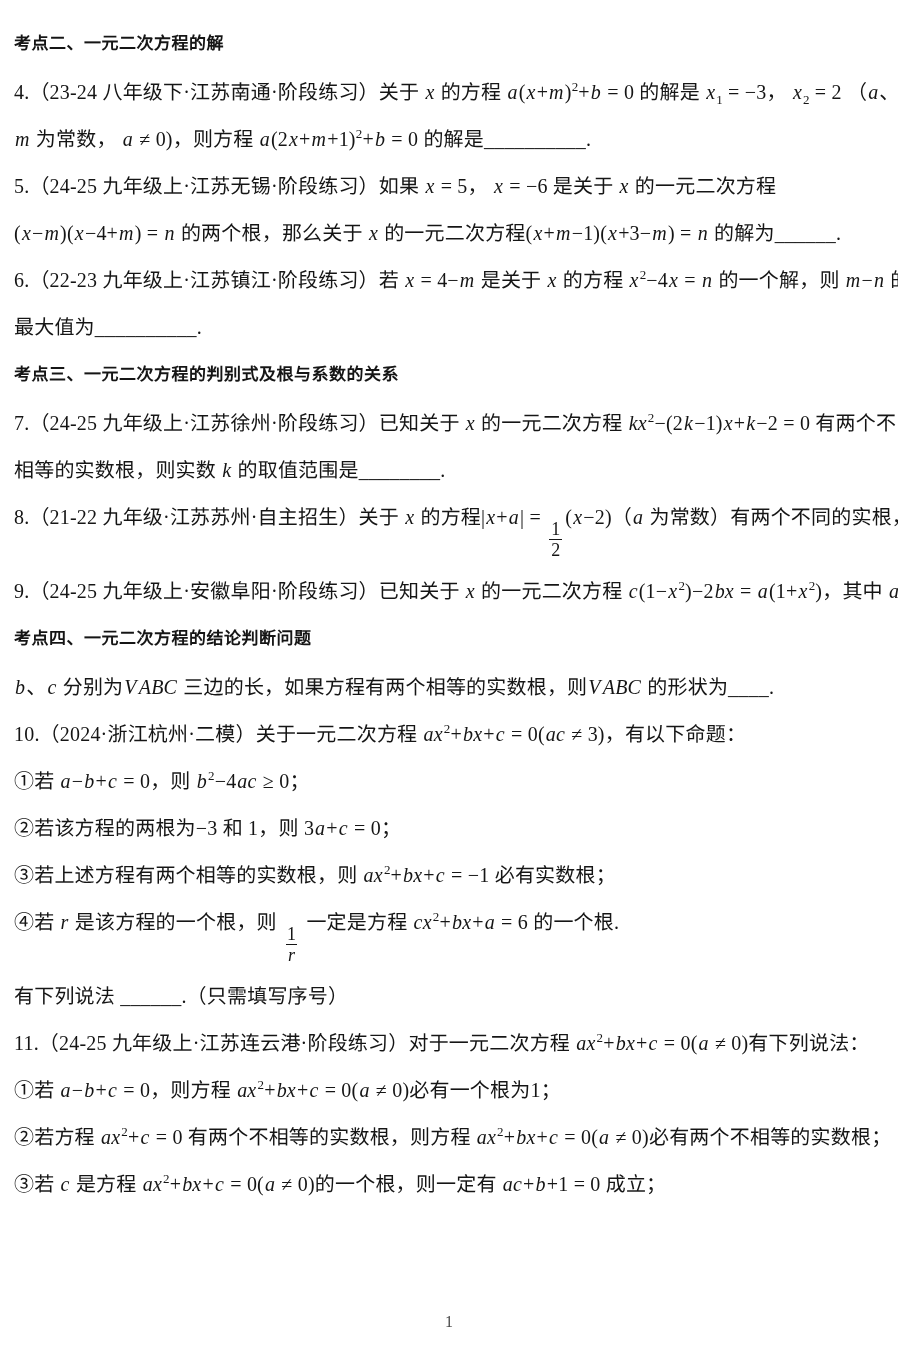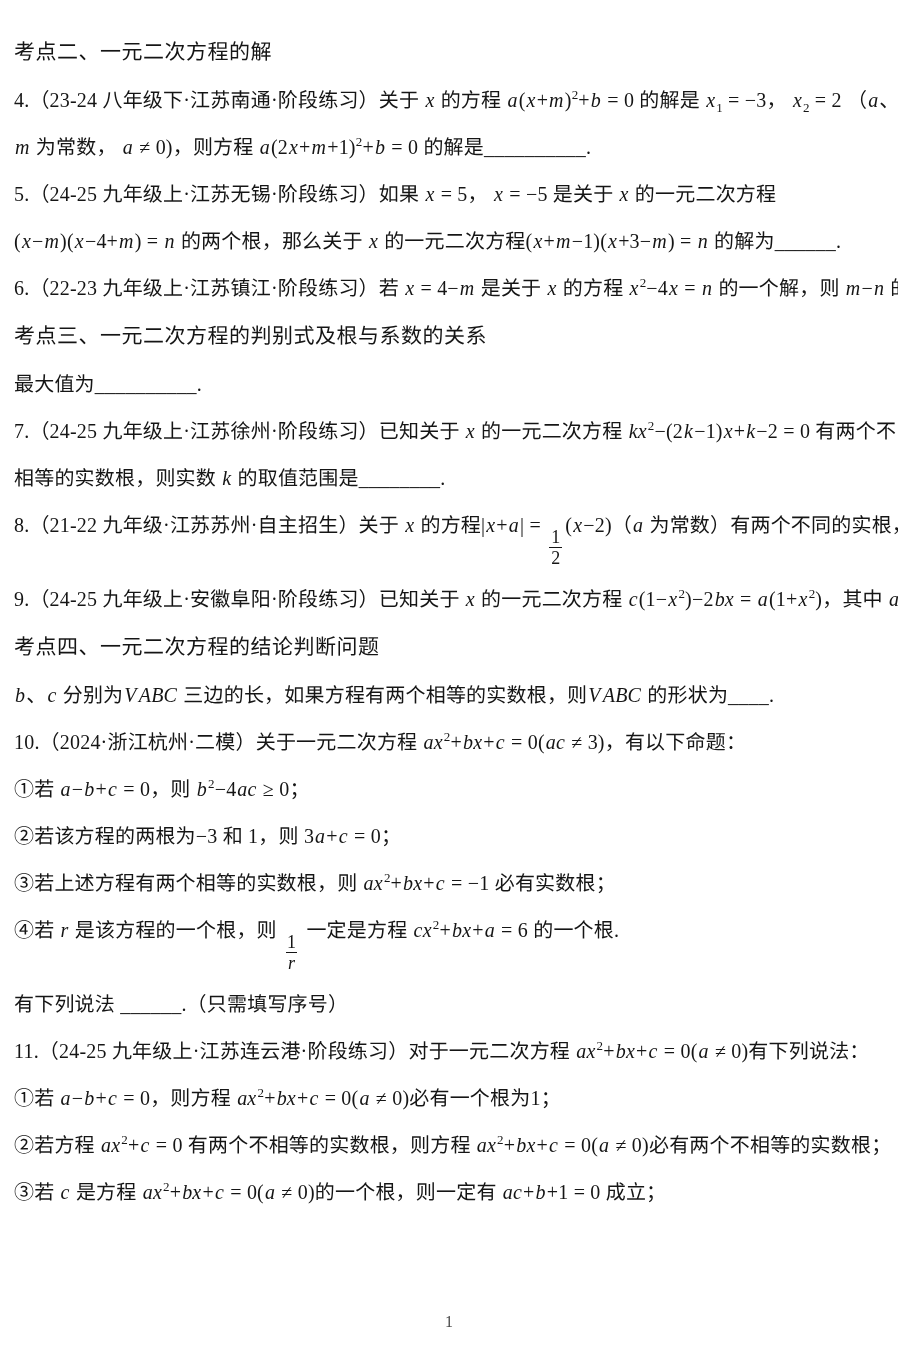--- a/index.html
+++ b/index.html
@@ -22,24 +22,24 @@
   }
   .line {
     min-height: 30px;
     line-height: 31px;
     margin-bottom: 16px;
     letter-spacing: 0.2px;
     white-space: nowrap;
   }
   .line.heading {
     font-family: "Liberation Sans", "DejaVu Sans", sans-serif;
-    font-weight: 400;
-    font-size: 21px;
+    font-weight: 700;
+    font-size: 17px;
     letter-spacing: 0.5px;
-    margin-top: 10px;
+    margin-top: 2px;
     margin-bottom: 18px;
   }
   .it {
     font-style: italic;
     font-family: "Liberation Serif", "DejaVu Serif", serif;
     padding: 0 1px;
   }
   .sup {
     font-size: 13px;
     vertical-align: super;
@@ -75,25 +75,25 @@
   }
 </style>
 </head>
 <body>
 
 <div class="page">
   <div>
       <div class="line heading"><span>考点二、一元二次方程的解</span></div>
       <div class="line"><span>4.（23-24 八年级下·江苏南通·阶段练习）关于 </span><span class="it">x</span><span> 的方程 </span><span class="it">a</span><span>(</span><span class="it">x</span><span>+</span><span class="it">m</span><span>)</span><span class="sup">2</span><span>+</span><span class="it">b</span><span> = 0 的解是 </span><span class="it">x</span><span class="sub">1</span><span> = −3， </span><span class="it">x</span><span class="sub">2</span><span> = 2 （</span><span class="it">a</span><span>、</span></div>
       <div class="line"><span class="it">m</span><span> 为常数， </span><span class="it">a</span><span> ≠ 0)，则方程 </span><span class="it">a</span><span>(2</span><span class="it">x</span><span>+</span><span class="it">m</span><span>+1)</span><span class="sup">2</span><span>+</span><span class="it">b</span><span> = 0 的解是__________.</span></div>
-      <div class="line"><span>5.（24-25 九年级上·江苏无锡·阶段练习）如果 </span><span class="it">x</span><span> = 5， </span><span class="it">x</span><span> = −5 是关于 </span><span class="it">x</span><span> 的一元二次方程</span></div>
+      <div class="line"><span>5.（24-25 九年级上·江苏无锡·阶段练习）如果 </span><span class="it">x</span><span> = 5， </span><span class="it">x</span><span> = −6 是关于 </span><span class="it">x</span><span> 的一元二次方程</span></div>
       <div class="line"><span>(</span><span class="it">x</span><span>−</span><span class="it">m</span><span>)(</span><span class="it">x</span><span>−4+</span><span class="it">m</span><span>) = </span><span class="it">n</span><span> 的两个根，那么关于 </span><span class="it">x</span><span> 的一元二次方程(</span><span class="it">x</span><span>+</span><span class="it">m</span><span>−1)(</span><span class="it">x</span><span>+3−</span><span class="it">m</span><span>) = </span><span class="it">n</span><span> 的解为______.</span></div>
       <div class="line"><span>6.（22-23 九年级上·江苏镇江·阶段练习）若 </span><span class="it">x</span><span> = 4−</span><span class="it">m</span><span> 是关于 </span><span class="it">x</span><span> 的方程 </span><span class="it">x</span><span class="sup">2</span><span>−4</span><span class="it">x</span><span> = </span><span class="it">n</span><span> 的一个解，则 </span><span class="it">m</span><span>−</span><span class="it">n</span><span> 的</span></div>
+      <div class="line"><span>最大值为__________.</span></div>
       <div class="line heading"><span>考点三、一元二次方程的判别式及根与系数的关系</span></div>
-      <div class="line"><span>最大值为__________.</span></div>
       <div class="line"><span>7.（24-25 九年级上·江苏徐州·阶段练习）已知关于 </span><span class="it">x</span><span> 的一元二次方程 </span><span class="it">kx</span><span class="sup">2</span><span>−(2</span><span class="it">k</span><span>−1)</span><span class="it">x</span><span>+</span><span class="it">k</span><span>−2 = 0 有两个不</span></div>
       <div class="line"><span>相等的实数根，则实数 </span><span class="it">k</span><span> 的取值范围是________.</span></div>
       <div class="line"><span>8.（21-22 九年级·江苏苏州·自主招生）关于 </span><span class="it">x</span><span> 的方程|</span><span class="it">x</span><span>+</span><span class="it">a</span><span>| = </span><span class="frac">
           <span class="num">1</span>
           <span class="den">2</span>
         </span><span>(</span><span class="it">x</span><span>−2)（</span><span class="it">a</span><span> 为常数）有两个不同的实根，</span></div>
       <div class="line"><span>9.（24-25 九年级上·安徽阜阳·阶段练习）已知关于 </span><span class="it">x</span><span> 的一元二次方程 </span><span class="it">c</span><span>(1−</span><span class="it">x</span><span class="sup">2</span><span>)−2</span><span class="it">bx</span><span> = </span><span class="it">a</span><span>(1+</span><span class="it">x</span><span class="sup">2</span><span>)，其中 </span><span class="it">a</span></div>
       <div class="line heading"><span>考点四、一元二次方程的结论判断问题</span></div>
       <div class="line"><span class="it">b</span><span>、</span><span class="it">c</span><span> 分别为</span><span class="it">V</span><span class="it">ABC</span><span> 三边的长，如果方程有两个相等的实数根，则</span><span class="it">V</span><span class="it">ABC</span><span> 的形状为____.</span></div>
       <div class="line"><span>10.（2024·浙江杭州·二模）关于一元二次方程 </span><span class="it">ax</span><span class="sup">2</span><span>+</span><span class="it">bx</span><span>+</span><span class="it">c</span><span> = 0(</span><span class="it">ac</span><span> ≠ 3)，有以下命题：</span></div>

